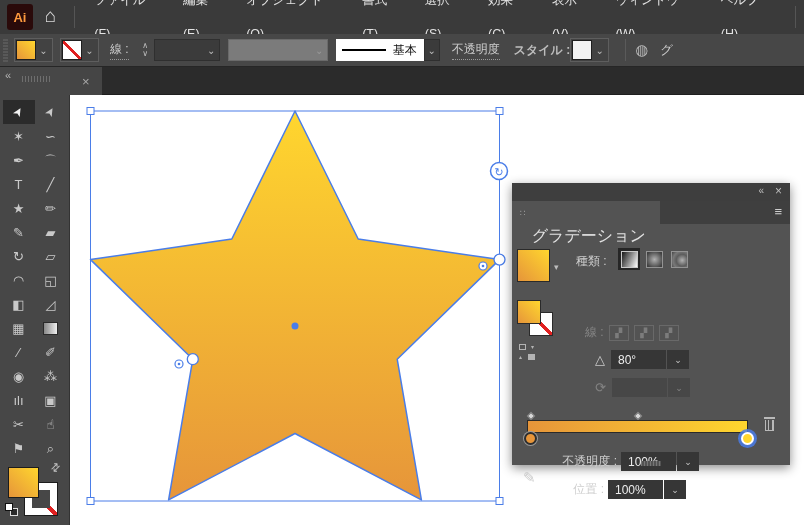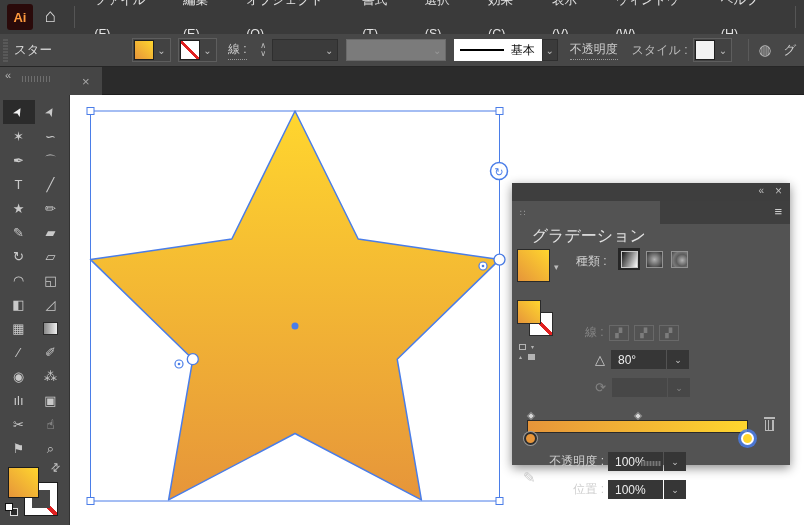--- a/index.html
+++ b/index.html
@@ -41,21 +41,21 @@
   .dd-weight { width:66px; margin-right:8px; }
   .dd-brush { width:100px; background:#7B7B7B; border:1px solid #6a6a6a; margin-right:8px; }
   .dd-brush .chev { color:#999; }
   .stroke-style { display:flex; align-items:center; margin-right:8px; }
   .stroke-style .box { width:88px; height:22px; background:#fff; color:#111;
     display:flex; align-items:center; padding:0 6px; gap:7px; }
   .stroke-style .line { flex:0 0 44px; height:2px; background:#000; }
   .stroke-style .val { font-size:12px; }
   .stroke-style .chevbox { width:16px; height:22px; background:#3B3B3B;
     border:1px solid #2f2f2f; display:flex; align-items:center; justify-content:center; }
-  .style-label { margin:0 6px 0 10px; color:#BDBDBD; }
+  .style-label { margin:0 0 0 10px; color:#BDBDBD;font-weight:bold; }
   .vline { width:1px; height:22px; background:#5a5a5a; margin:0 9px; }
   .globe { font-size:15px; color:#B9B9B9; margin-right:12px; }
   .ovf { color:#CFCFCF; font-size:12.5px; }
 
   
   .tabstrip { position:absolute; left:0; top:67px; width:804px; height:28px;
     background:#2B2B2B; border-bottom:1px solid #1E1E1E; }
   .dock-head { position:absolute; left:0; top:0; width:70px; height:28px; background:#474747; }
   .dock-head .collapse { position:absolute; left:5px; top:2px; color:#B5B5B5; font-size:11px; }
   .dock-head .ribs { position:absolute; left:22px; top:9px; width:30px; height:6px;
@@ -165,21 +165,21 @@
   .gstop.right { left:214px; background:#FFD62E; border:2px solid #fff;
     box-shadow:0 0 0 3px rgba(74,125,232,.85); }
   .trash { position:absolute; left:251px; top:193px; width:13px; height:14px; }
   .trash .lid { position:absolute; left:1px; top:0; width:11px; height:2px; background:#B9B9B9; }
   .trash .can { position:absolute; left:2px; top:3px; width:9px; height:11px;
     border:1px solid #B9B9B9; border-top-width:0;
     background:repeating-linear-gradient(90deg,transparent 0 2px,#B9B9B9 2px 3px,transparent 3px 4px); }
 
   .eyedropper { position:absolute; left:10px; top:244px; font-size:15px; color:#C9C9C9;
     transform:rotate(90deg); }
-  .opacity-row { position:absolute; left:0; top:228px; width:100%; display:flex; align-items:center; }
+  .opacity-row { position:absolute; left:13px; top:228px; width:100%; display:flex; align-items:center; }
   .loc-row { position:absolute; left:0; top:256px; width:100%; display:flex; align-items:center; }
   .num-label { width:92px; text-align:right; color:#CFCFCF; }
   .opacity-row .dropdown, .loc-row .dropdown { margin-left:4px; }
   .panel-grip { position:absolute; left:129px; bottom:-1px; width:20px; height:5px;
     background:repeating-linear-gradient(90deg,#777 0 1px,#535353 1px 3px); }
 </style>
 </head>
 <body>
 
 <div class="stage" data-name="illustrator-window">
@@ -197,21 +197,20 @@
         <div class="menu-item" data-name="menu-item-5">効果(C)</div>
         <div class="menu-item" data-name="menu-item-6">表示(V)</div>
         <div class="menu-item" data-name="menu-item-7">ウィンドウ(W)</div>
         <div class="menu-item" data-name="menu-item-8">ヘルプ(H)</div>
       </div>
     <div class="menu-sep" data-name="menu-separator"></div>
   </div>
 
   <div class="controlbar" data-name="control-bar">
     <div class="grip-v" data-name="control-bar-grip"></div>
-    <div class="sel-label" data-name="selection-type-label">スター</div>
     <div class="swatch-group" data-name="fill-color-dropdown">
       <div class="swatch fill-grad" data-name="fill-color-swatch"></div>
       <div class="chev" data-name="chevron-down-icon">⌄</div>
     </div>
     <div class="swatch-group" data-name="stroke-color-dropdown">
       <div class="swatch none" data-name="stroke-none-swatch"></div>
       <div class="chev" data-name="chevron-down-icon">⌄</div>
     </div>
     <div class="link-label" data-name="stroke-weight-label">線 :</div>
     <div class="stepper" data-name="stroke-weight-stepper">

